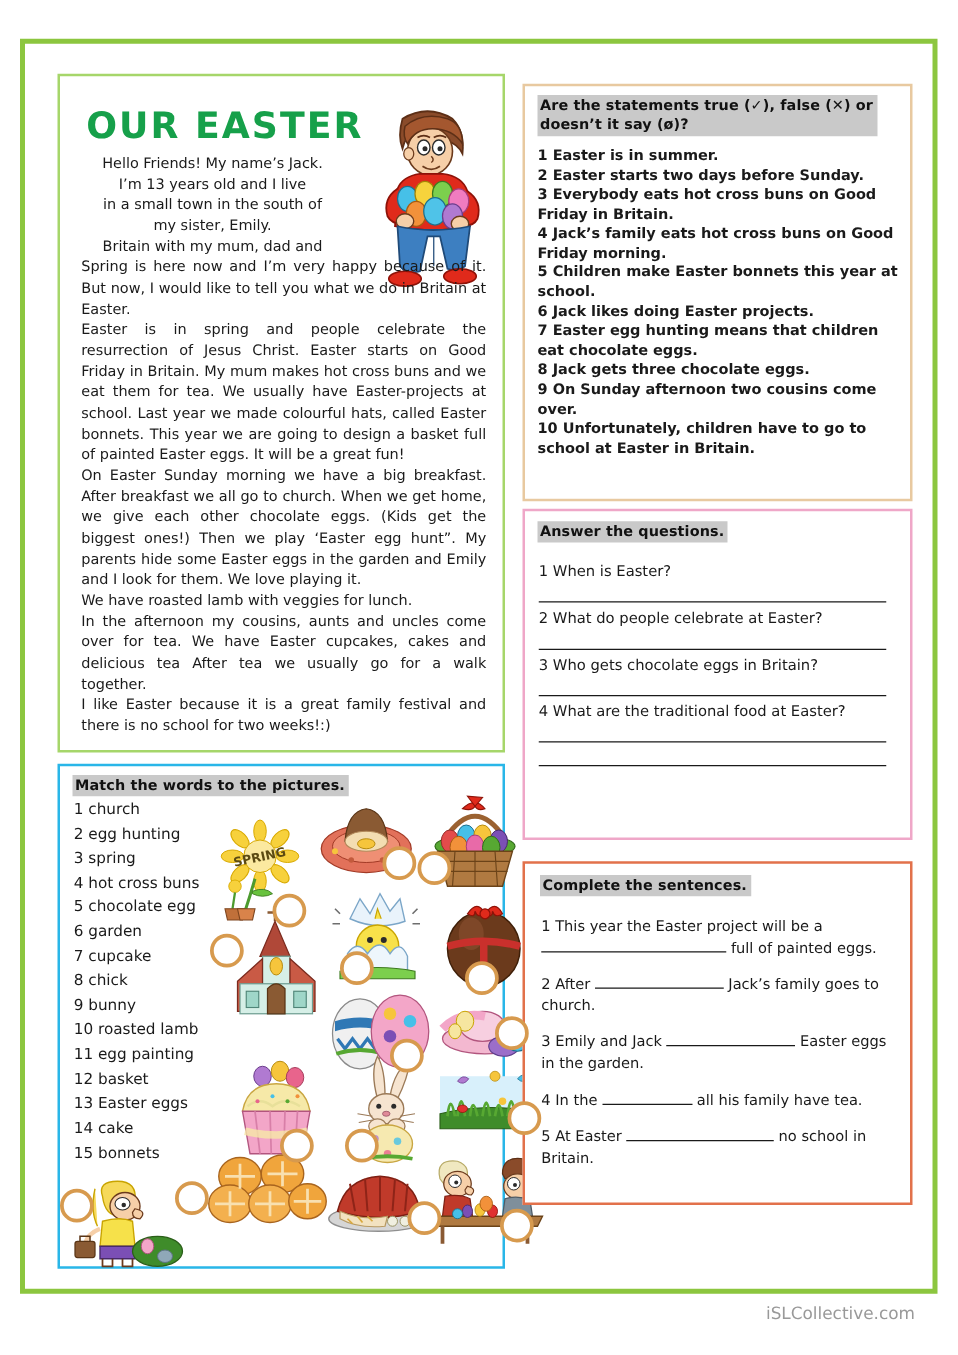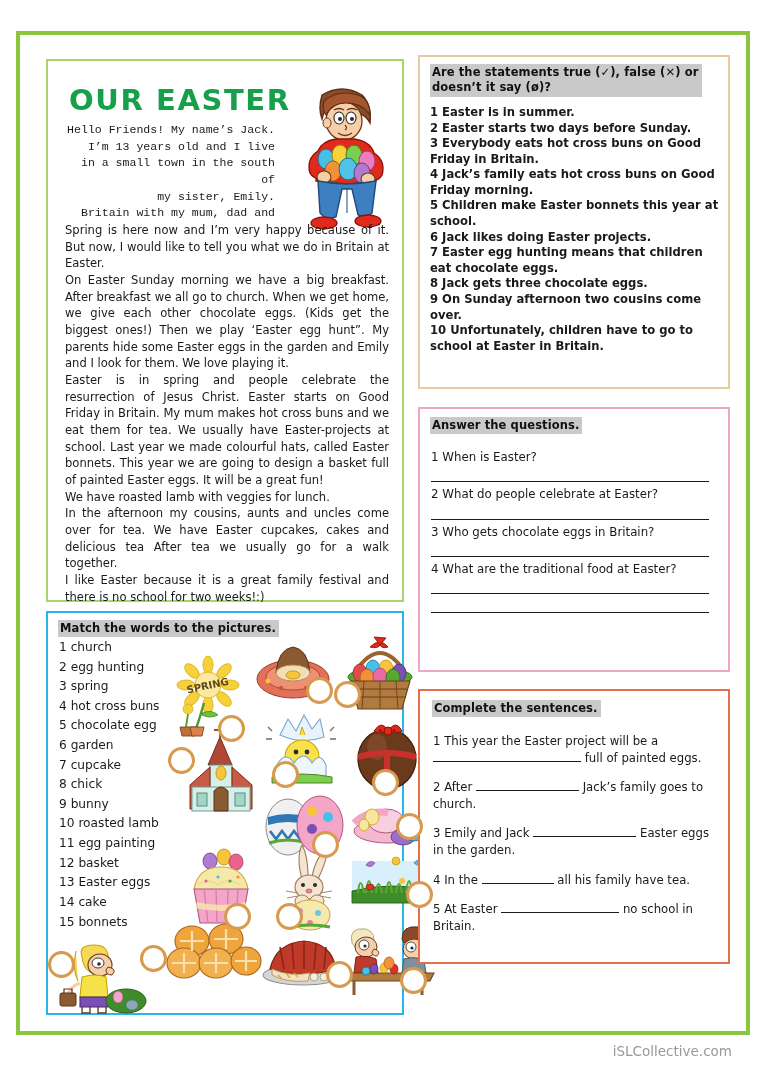--- a/index.html
+++ b/index.html
@@ -71,21 +71,21 @@
     position: absolute;
     left: 17px;
     top: 61px;
     width: 324px;
     font-size: 11.55px;
     line-height: 1.445;
     color: #1a1a1a;
     text-align: justify;
   }
   #story-body p { margin: 0; }
-  #story-body p.narrow { width: 210px; text-align: right; font-family: Liberation Mono, monospace; }
+  #story-body p.narrow { width: 210px; text-align: center; }
 
   
   #boy-illustration {
     position: absolute;
     right: 8px;
     top: 24px;
     width: 102px;
     height: 148px;
   }
 
@@ -116,21 +116,21 @@
     position: absolute;
     left: 120px;
     top: 22px;
     right: 4px;
     bottom: 4px;
   }
 
   
   #tf-panel {
     left: 398px;
-    top: 20px;
+    top: 32px;
     width: 312px;
     height: 334px;
     border-color: #e8c9a0;
   }
   #tf-head { position: absolute; left: 10px; top: 7px; width: 272px; }
   #tf-list {
     position: absolute;
     left: 10px;
     top: 48px;
     width: 290px;
@@ -278,22 +278,22 @@
       </svg>
     </div>
 
     <div id="story-body">
       <p class="narrow">Hello Friends! My name’s Jack.</p>
       <p class="narrow">I’m 13 years old and I live</p>
       <p class="narrow">in a small town  in the south of</p>
       <p class="narrow">my sister, Emily.</p>
       <p class="narrow">Britain with my mum, dad and</p>
       <p>Spring is here now and I’m very happy because of it. But now, I would like to tell you what we do in Britain at Easter.</p>
+      <p>Easter is in spring and people celebrate the resurrection of Jesus Christ. Easter starts on Good Friday in Britain. My mum makes hot cross buns and we eat them for tea. We usually have Easter-projects at school. Last year we made colourful hats, called Easter bonnets. This year we are going to design a basket full of painted Easter eggs. It will be a great fun!</p>
       <p>On Easter Sunday morning we have a big breakfast. After breakfast we all go to church. When we get home, we give each other chocolate eggs. (Kids get the biggest ones!) Then we play ‘Easter egg hunt”. My parents hide some Easter eggs in the garden and Emily and I look for them. We love playing it.</p>
-      <p>Easter is in spring and people celebrate the resurrection of Jesus Christ. Easter starts on Good Friday in Britain. My mum makes hot cross buns and we eat them for tea. We usually have Easter-projects at school. Last year we made colourful hats, called Easter bonnets. This year we are going to design a basket full of painted Easter eggs. It will be a great fun!</p>
       <p>We have roasted lamb with veggies for lunch.</p>
       <p>In the afternoon my cousins, aunts and uncles come over for tea. We have Easter cupcakes, cakes and delicious tea After tea we usually go for a walk together.</p>
       <p>I like Easter because it is a great family festival and there is no school for two weeks!:)</p>
     </div>
   </div>
 
   <div class="panel" id="match-panel">
     <div class="panel-head" id="match-head">Match the words to the pictures.</div>
 
     <div id="match-words">

